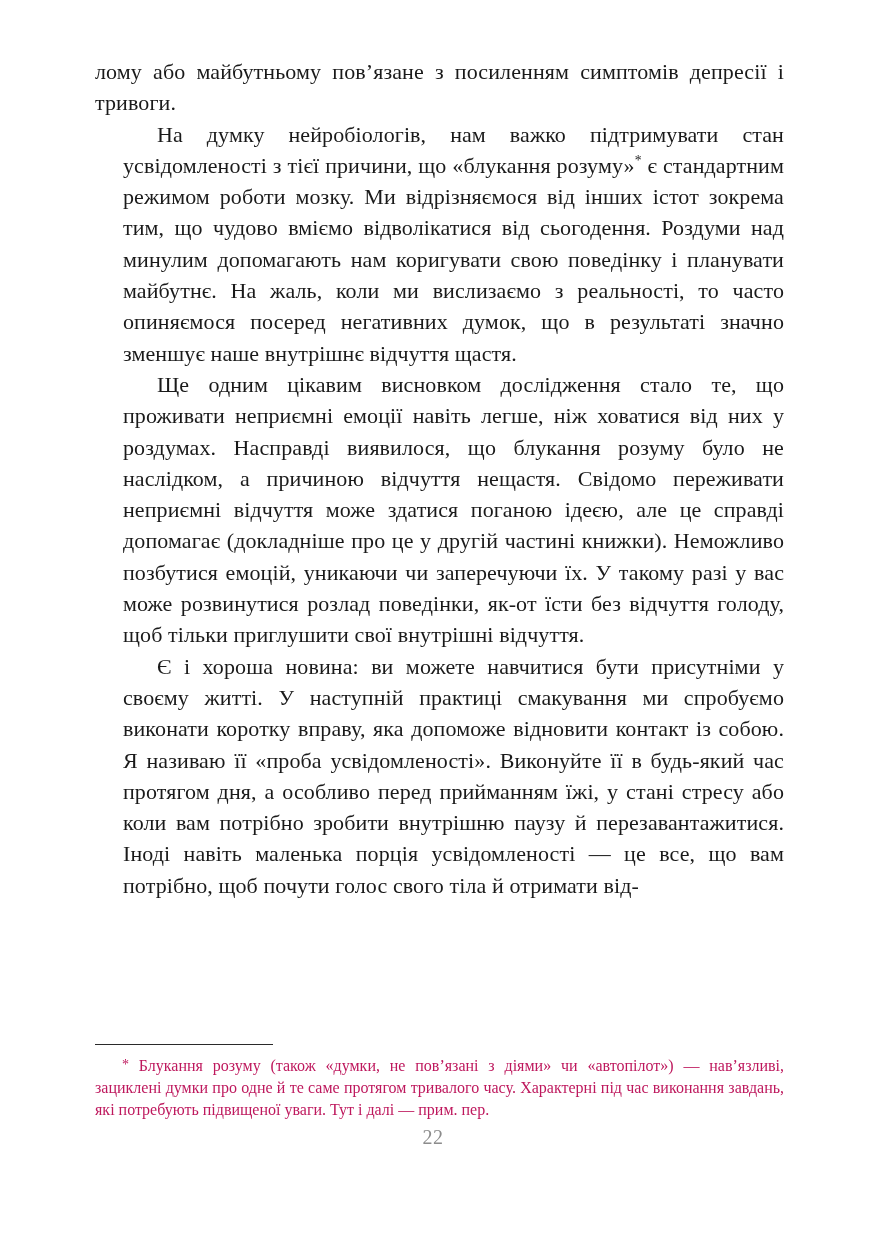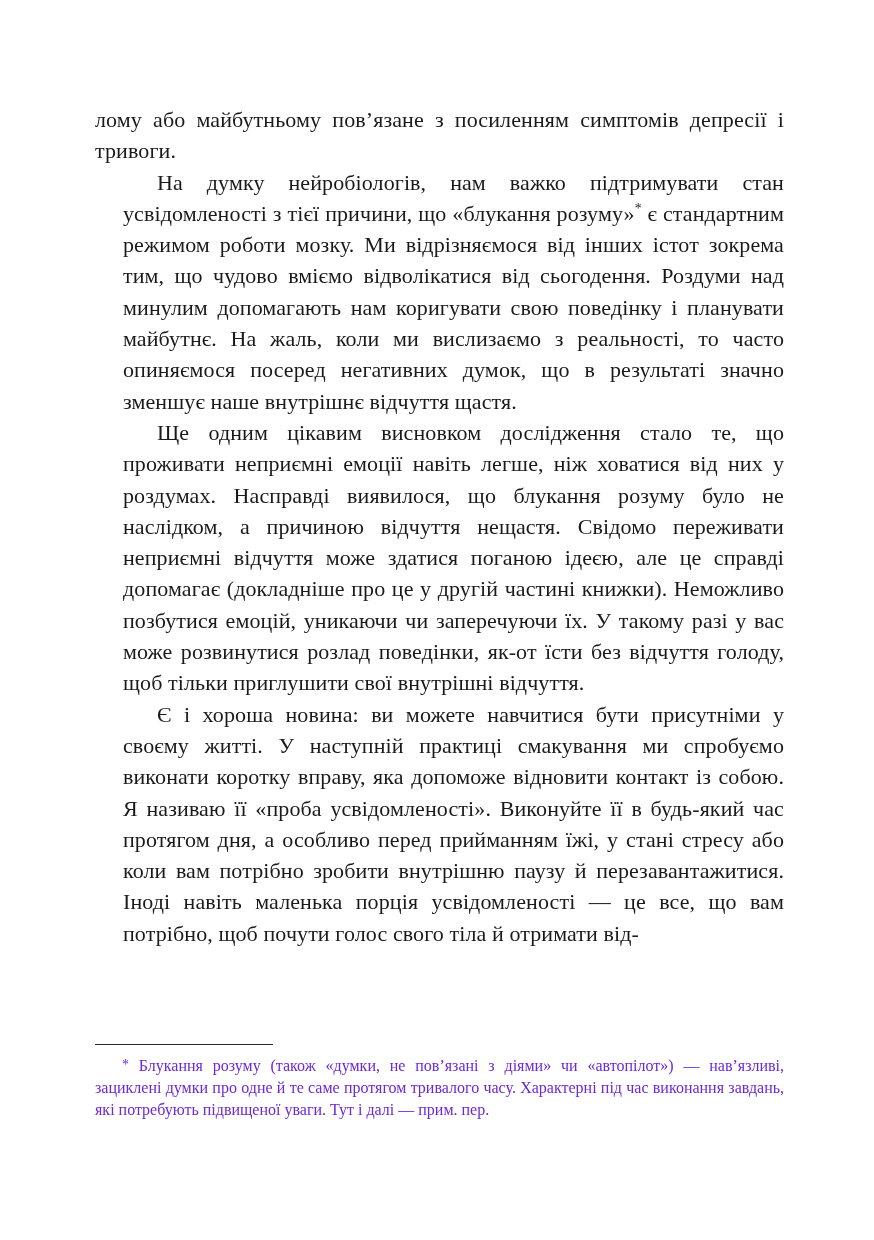--- a/index.html
+++ b/index.html
@@ -12,21 +12,21 @@
     height: 1240px;
     font-family: "Liberation Serif", "DejaVu Serif", serif;
     color: #1a1a1a;
     position: relative;
     overflow: hidden;
   }
   .page {
     box-sizing: border-box;
     width: 866px;
     height: 1240px;
-    padding: 104px 82px 0 95px;
+    padding: 56px 82px 0 95px;
     position: relative;
   }
   .body-text p.para {
     margin: 0;
     font-size: 22px;
     line-height: 31.3px;
     text-align: justify;
     letter-spacing: 0.1px;
   }
   .body-text p.para.indent {
@@ -50,21 +50,21 @@
     border: none;
     border-top: 1px solid #2a2a2a;
     margin: 0 0 9px 0;
   }
   p.footnote {
     margin: 0;
     font-size: 16px;
     line-height: 22px;
     text-align: justify;
     text-indent: 27px;
-    color: #6d28d9;
+    color: #be185d;
   }
   p.footnote .fn-marker {
     vertical-align: 2px;
     font-size: 14px;
   }
   .page-number {
     position: absolute;
     left: 0;
     right: 0;
     top: 1126px;
@@ -84,14 +84,15 @@
       <p class="para indent"><span>На думку нейробіологів, нам важко підтримувати стан усвідомленості з тієї причини, що «блукання розуму»</span><sup>*</sup><span> є стандартним режимом роботи мозку. Ми відрізняємося від інших істот зокрема тим, що чудово вміємо відволікатися від сьогодення. Роздуми над минулим допомагають нам коригувати свою поведінку і планувати майбутнє. На жаль, коли ми вислизаємо з реальності, то часто опиняємося посеред негативних думок, що в результаті значно зменшує наше внутрішнє відчуття щастя.</span></p>
       <p class="para indent"><span>Ще одним цікавим висновком дослідження стало те, що проживати неприємні емоції навіть легше, ніж ховатися від них у роздумах. Насправді виявилося, що блукання розуму було не наслідком, а причиною відчуття нещастя. Свідомо переживати неприємні відчуття може здатися поганою ідеєю, але це справді допомагає (докладніше про це у другій частині книжки). Неможливо позбутися емоцій, уникаючи чи заперечуючи їх. У такому разі у вас може розвинутися розлад поведінки, як-от їсти без відчуття голоду, щоб тільки приглушити свої внутрішні відчуття.</span></p>
       <p class="para indent"><span>Є і хороша новина: ви можете навчитися бути присутніми у своєму житті. У наступній практиці смакування ми спробуємо виконати коротку вправу, яка допоможе відновити контакт із собою. Я називаю її «проба усвідомленості». Виконуйте її в будь-який час протягом дня, а особливо перед прийманням їжі, у стані стресу або коли вам потрібно зробити внутрішню паузу й перезавантажитися. Іноді навіть маленька порція усвідомленості — це все, що вам потрібно, щоб почути голос свого тіла й отримати від-</span></p>
     </div>
 
   <div class="footnote-block">
     <hr class="footnote-sep">
     <p class="footnote"><span class="fn-marker">*</span> <span>Блукання розуму (також «думки, не пов’язані з діями» чи «автопілот») — нав’язливі, зациклені думки про одне й те саме протягом тривалого часу. Характерні під час виконання завдань, які потребують підвищеної уваги. Тут і далі — прим. пер.</span></p>
   </div>
 
+  <div class="page-number">22</div>
 
 </div>
 
 </body></html>

